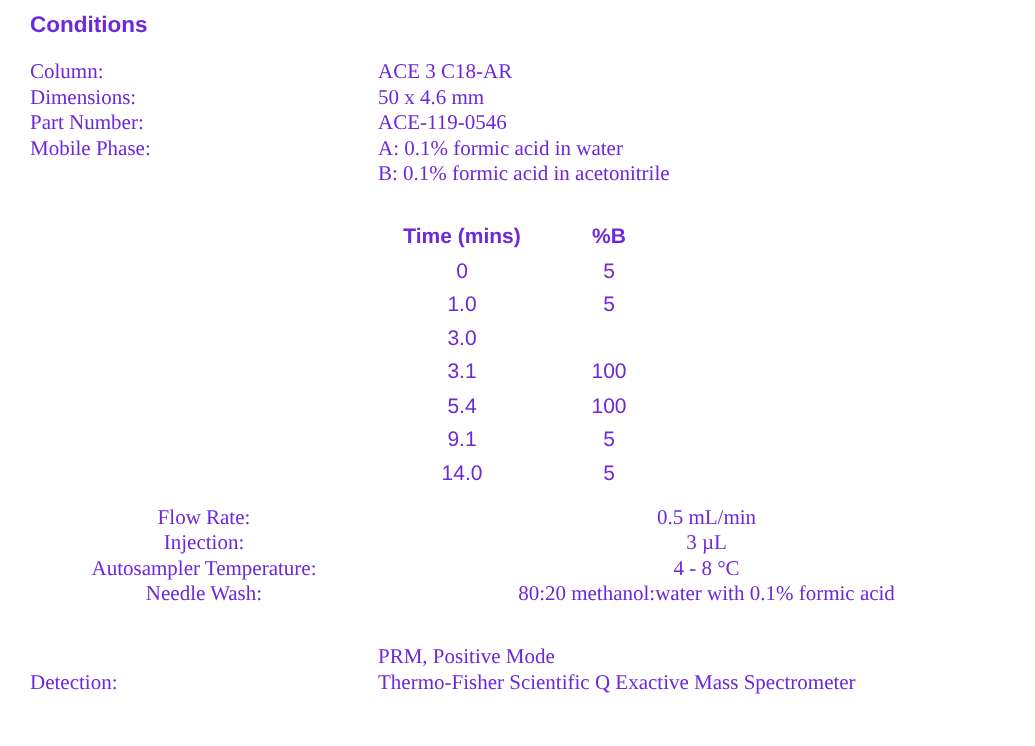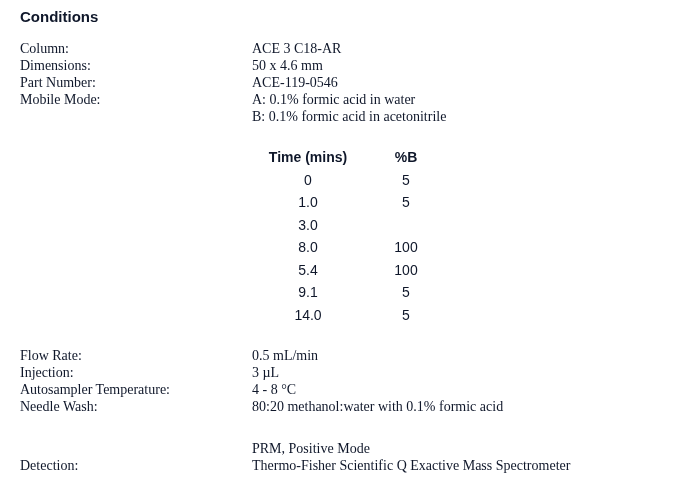--- a/index.html
+++ b/index.html
@@ -11,21 +11,21 @@
     overflow: hidden;
   }
   .page {
     position: relative;
     width: 690px;
     height: 350px;
     padding: 8px 0 0 20px;
     box-sizing: border-box;
     font-family: "Liberation Sans", "DejaVu Sans", sans-serif;
     font-size: 14px;
-    color: #0f172a;
+    color: #6d28d9;
     background: #ffffff;
   }
   .title {
     margin: 0;
     font-size: 15px;
     font-weight: bold;
     line-height: 18px;
   }
   .def-block { margin-top: 14px; }
   .def-row {
@@ -52,21 +52,21 @@
   }
   .g-time {
     width: 112px;
     text-align: center;
   }
   .g-pb {
     width: 84px;
     text-align: center;
   }
   .g-header { font-weight: bold; }
-  .bottom-block { margin-top: 21px; }
+  .bottom-block { margin-top: 11px; text-align: center; }
   .detection-block { margin-top: 25px; }
 </style>
 </head>
 <body>
 
 <div class="page">
 
   <h1 class="title">Conditions</h1>
 
   <div class="def-block">
@@ -76,21 +76,21 @@
     </div>
     <div class="def-row">
       <span class="def-label">Dimensions:</span>
       <span class="def-value">50 x 4.6 mm</span>
     </div>
     <div class="def-row">
       <span class="def-label">Part Number:</span>
       <span class="def-value">ACE-119-0546</span>
     </div>
     <div class="def-row">
-      <span class="def-label">Mobile Mode:</span>
+      <span class="def-label">Mobile Phase:</span>
       <span class="def-value">A: 0.1% formic acid in water</span>
     </div>
     <div class="def-row">
       <span class="def-label"></span>
       <span class="def-value">B: 0.1% formic acid in acetonitrile</span>
     </div>
   </div>
 
   <div class="gradient">
     <div class="g-row g-header">
@@ -102,21 +102,21 @@
       <span class="g-pb">5</span>
     </div>
     <div class="g-row">
       <span class="g-time">1.0</span>
       <span class="g-pb">5</span>
     </div>
     <div class="g-row">
       <span class="g-time">3.0</span>
     </div>
     <div class="g-row">
-      <span class="g-time">8.0</span>
+      <span class="g-time">3.1</span>
       <span class="g-pb">100</span>
     </div>
     <div class="g-row">
       <span class="g-time">5.4</span>
       <span class="g-pb">100</span>
     </div>
     <div class="g-row">
       <span class="g-time">9.1</span>
       <span class="g-pb">5</span>
     </div>

